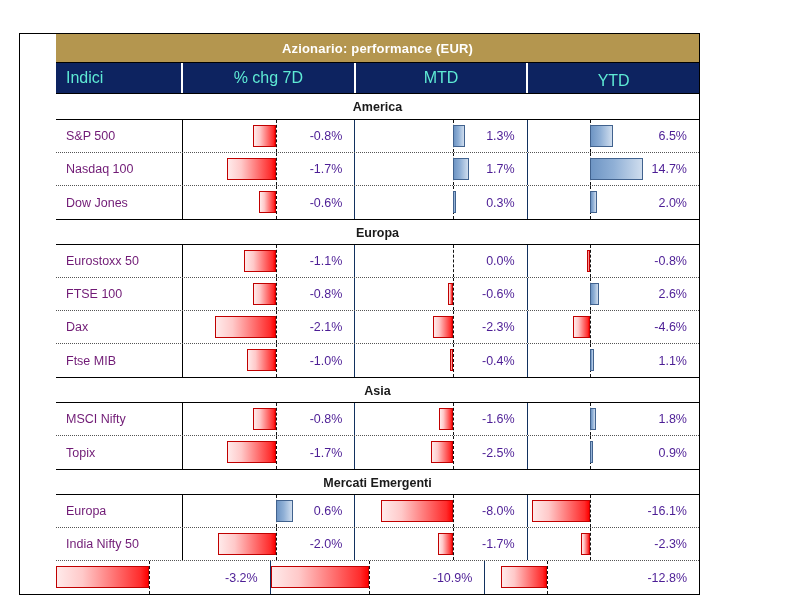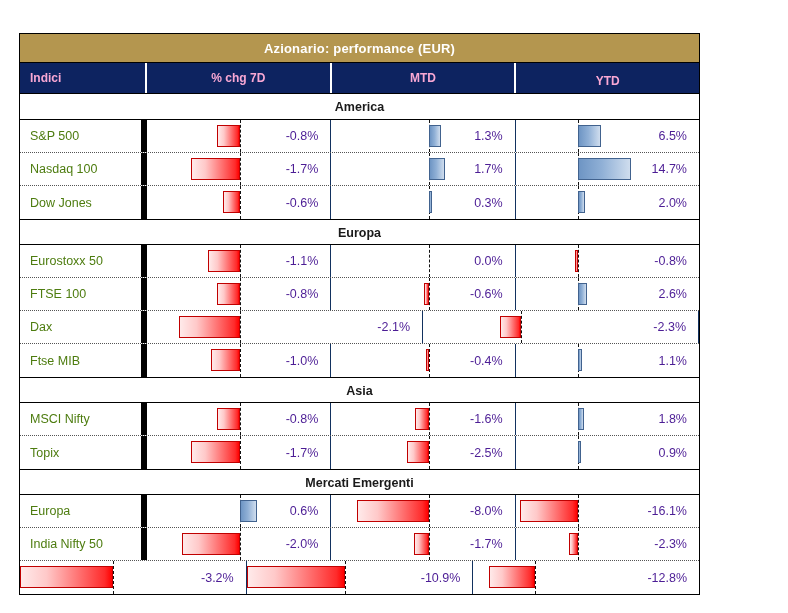--- a/index.html
+++ b/index.html
@@ -13,20 +13,21 @@
   }
   #root{position:relative;width:788px;height:613px;}
 
   .table-wrap{
     position:absolute;
     left:19px;top:33px;
     width:681px;
     border:1px solid #000000;
     box-sizing:border-box;
     background:#ffffff;
+    padding-left:36px;
   }
 
   
   .title-bar{
     background:#b4964f;
     color:#ffffff;
     font-weight:bold;
     font-size:13px;
     text-align:center;
     height:29px;
@@ -38,23 +39,23 @@
 
   
   .col-head{
     display:flex;
     background:#0d2360;
     height:31px;
     border-bottom:1px solid #000;
     box-sizing:border-box;
   }
   .col-head .ch{
-    color:#f9a8d4;
-    font-weight:bold;
-    font-size:12px;
+    color:#5eead4;
+    font-weight:normal;
+    font-size:16px;
     display:flex;align-items:center;
     box-sizing:border-box;
   }
   .ch-name{width:127px;padding-left:10px;border-right:2px solid #fff;}
   .ch-m{flex:1;justify-content:center;border-right:2px solid #fff;}
   .ch-m.last{border-right:none;margin-top:6px;}
 
   
   .section-row{
     height:26px;
@@ -78,23 +79,23 @@
     border-bottom:1px dotted #555;
     background:#fff;
   }
   .data-row.last-in-group{border-bottom:none;}
 
   .cell-name{
     width:127px;
     display:flex;align-items:center;
     padding-left:10px;
     font-size:12.5px;
-    color:#4d7c0f;
-    box-sizing:border-box;
-    border-right:6px solid #000000;
+    color:#701a75;
+    box-sizing:border-box;
+    border-right:1px solid #000000;
   }
 
   .cell-metric{
     flex:1;
     position:relative;
     display:flex;
     align-items:center;
     box-sizing:border-box;
     border-right:1px solid #12315f;
     overflow:hidden;
@@ -287,20 +288,27 @@
             </div>
             <div class="value">-2.1%</div>
           </div>
           <div class="cell-metric">
             <div class="bar-area">
               <div class="axis" style="left: 98px;"></div>
               <div class="bar neg" style="left: 77.3px; width: 20.7px;"></div>
             </div>
             <div class="value">-2.3%</div>
           </div>
+          <div class="cell-metric last">
+            <div class="bar-area">
+              <div class="axis" style="left: 62px;"></div>
+              <div class="bar neg" style="left: 45.44px; width: 16.56px;"></div>
+            </div>
+            <div class="value">-4.6%</div>
+          </div>
         </div>
         <div class="data-row last-in-group">
           <div class="cell-name">Ftse MIB</div>
           <div class="cell-metric">
             <div class="bar-area">
               <div class="axis" style="left: 93px;"></div>
               <div class="bar neg" style="left: 64px; width: 29px;"></div>
             </div>
             <div class="value">-1.0%</div>
           </div>

